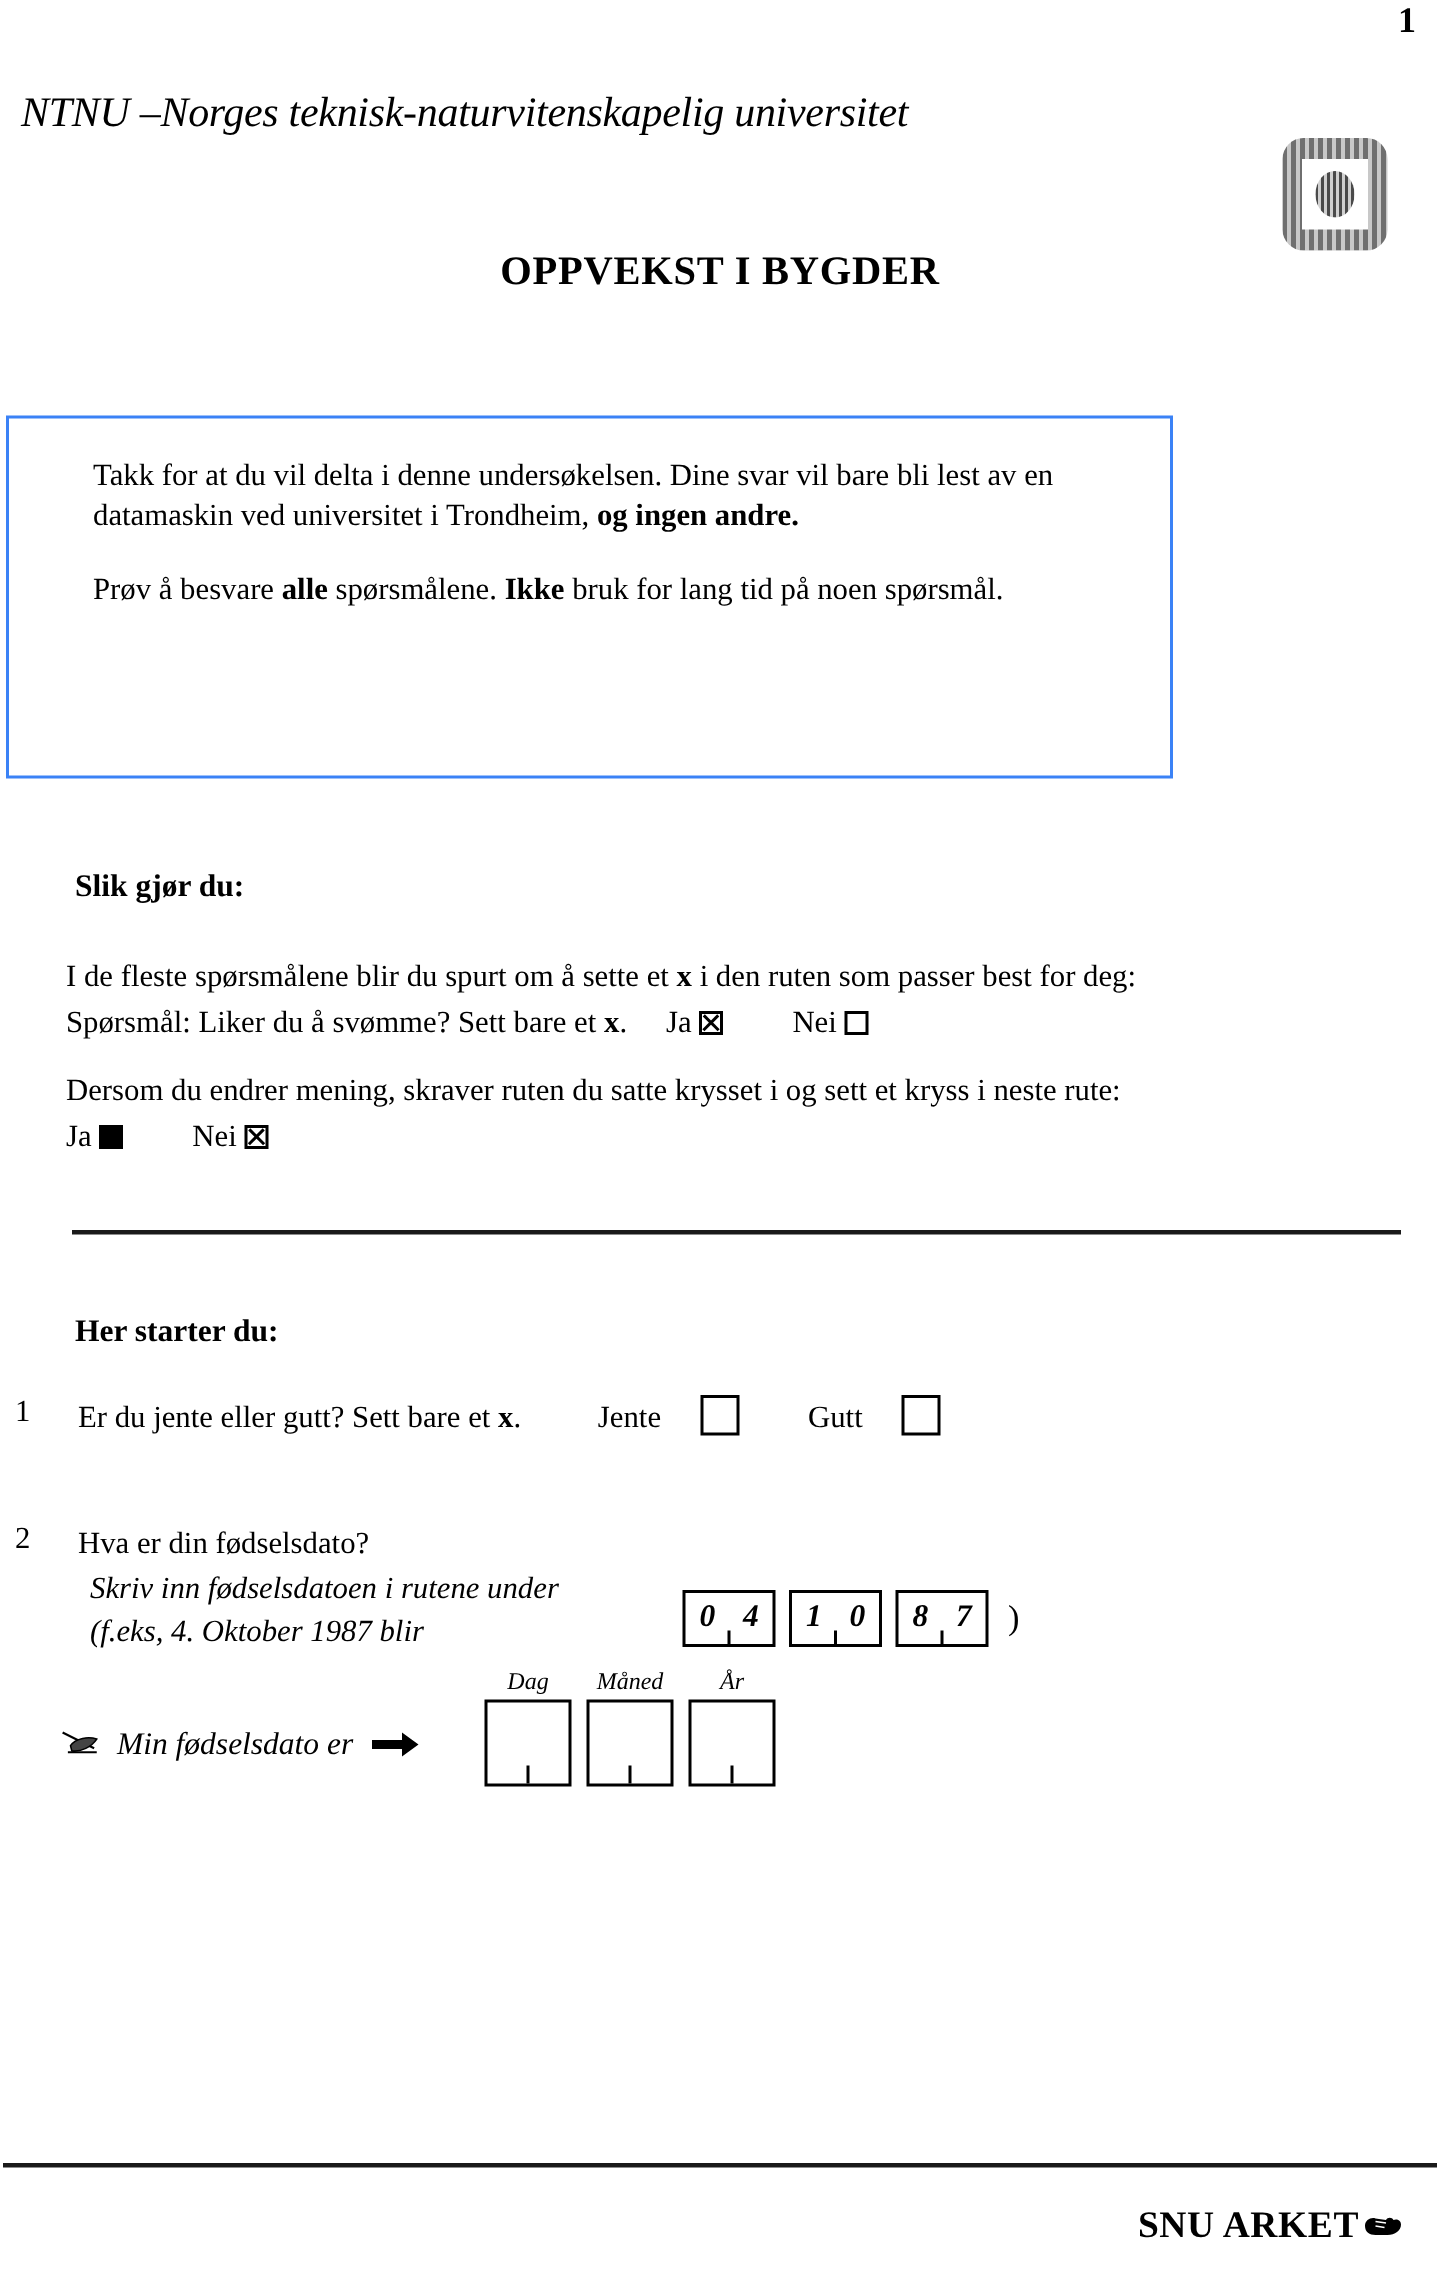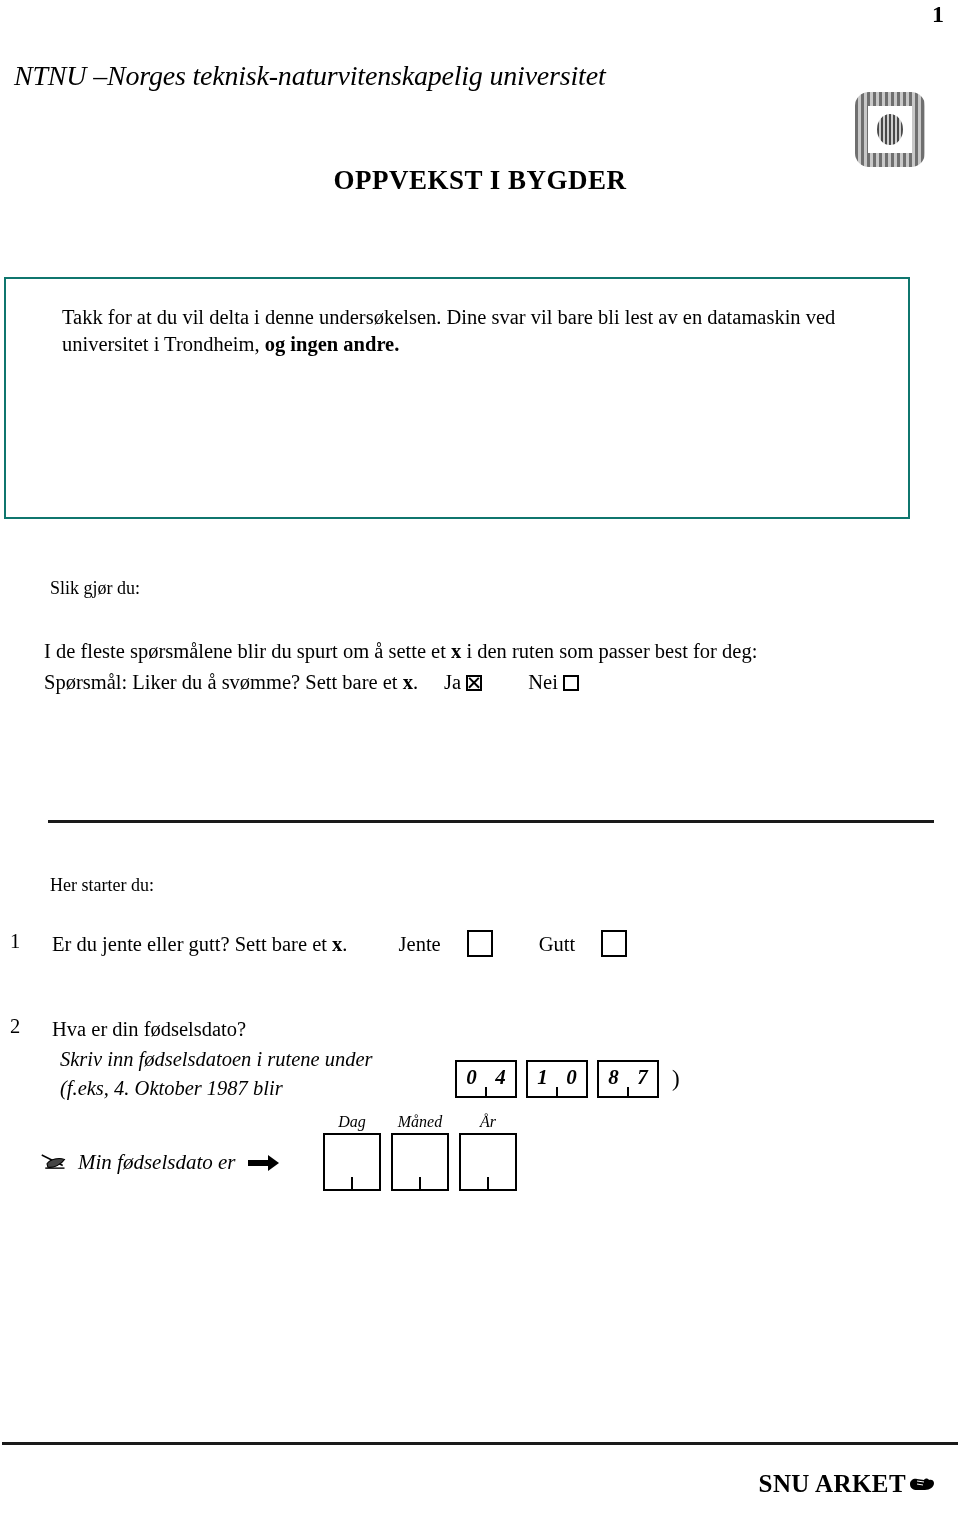--- a/index.html
+++ b/index.html
@@ -95,41 +95,41 @@
     font-weight: bold;
     font-family: "Liberation Serif", serif;
     letter-spacing: 0.5px;
   }
 
   
   .intro-box {
     position: absolute;
     left: 4px;
     top: 277px;
-    width: 906px;
+    width: 778px;
     height: 242px;
-    border: 2px solid #0f766e;
+    border: 2px solid #3b82f6;
     box-sizing: border-box;
   }
   .intro-inner {
     padding: 25px 26px 0 56px;
     font-size: 20.5px;
     line-height: 1.32;
   }
   .intro-inner p {
     margin: 0 0 22px 0;
   }
   .intro-inner p:last-child { margin-bottom: 0; }
   b { font-weight: bold; }
 
   
   .section-heading {
     position: absolute;
-    font-size: 18px;
-    font-weight: normal;
+    font-size: 21px;
+    font-weight: bold;
     font-family: "Liberation Serif", serif;
     text-align: right;
   }
   #slik-heading { top: 578px; left: 50px; }
   #her-heading  { top: 875px; left: 50px; }
 
   .para {
     position: absolute;
     font-size: 20.5px;
     line-height: 1.5;
@@ -343,30 +343,35 @@
 
   <div class="univ-title">NTNU –Norges teknisk-naturvitenskapelig universitet</div>
 
   <div class="logo"></div>
 
   <div class="doc-title">OPPVEKST I BYGDER</div>
 
   <div class="intro-box">
     <div class="intro-inner">
       <p><span>Takk for at du vil delta i denne undersøkelsen. Dine svar vil bare bli lest av en datamaskin ved universitet i Trondheim, </span><b>og ingen andre.</b></p>
+      <p><span>Prøv å besvare </span><b>alle</b><span> spørsmålene. </span><b>Ikke</b><span> bruk for lang tid på noen spørsmål.</span></p>
     </div>
   </div>
 
   <div class="section-heading" id="slik-heading">Slik gjør du:</div>
 
   <div class="para" id="instr-para">
     <span>I de fleste spørsmålene blir du spurt om å sette et </span><b>x</b><span> i den ruten som passer best for   deg:</span><br>
     <span>Spørsmål: Liker du å svømme?  Sett bare et </span><b>x</b><span>.</span><span class="spacer-sm"></span><span>Ja</span>&nbsp;<span class="cb x"></span><span class="spacer-md"></span><span>Nei</span>&nbsp;<span class="cb"></span>
   </div>
 
+  <div class="para" id="change-para">
+    <span>Dersom du endrer mening, skraver ruten du satte krysset i og sett et kryss i neste rute:</span><br>
+    <span>Ja</span>&nbsp;<span class="cb filled"></span><span class="spacer-md"></span><span>Nei</span>&nbsp;<span class="cb x"></span>
+  </div>
 
   <div class="rule" id="rule-top"></div>
 
   <div class="section-heading" id="her-heading">Her starter du:</div>
 
   <div class="q-num" id="q1-num">1</div>
   <div class="q" id="q1">
     <span>Er du jente eller gutt? Sett bare et </span><b>x</b><span>.</span>
     <span class="spacer-md"></span><span>Jente</span><span class="spacer-sm"></span><span class="cb-lg"></span><span class="spacer-md"></span><span>Gutt</span><span class="spacer-sm"></span><span class="cb-lg"></span>
   </div>

